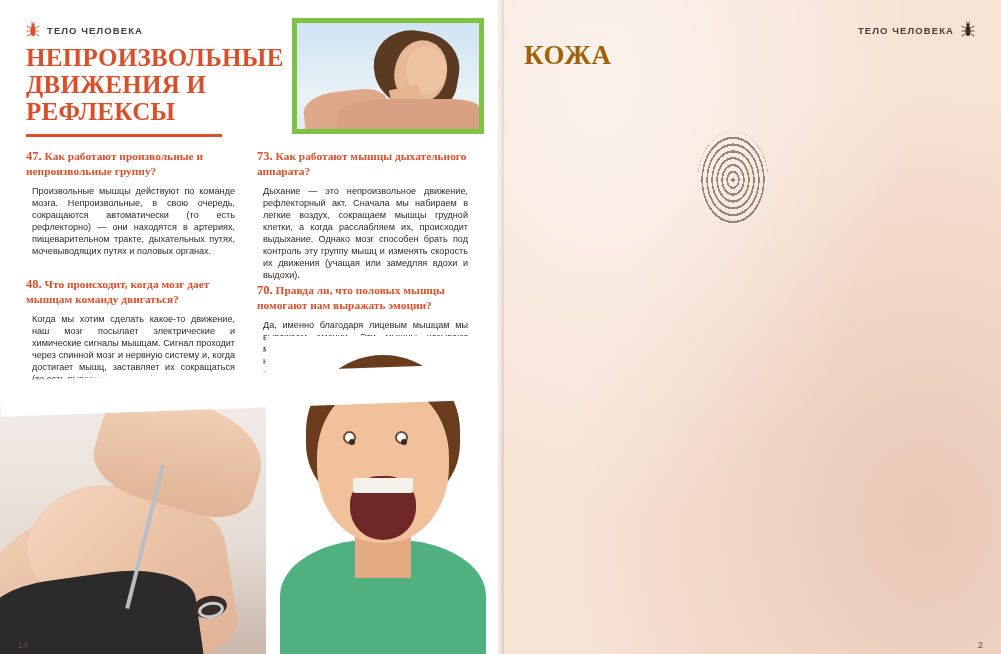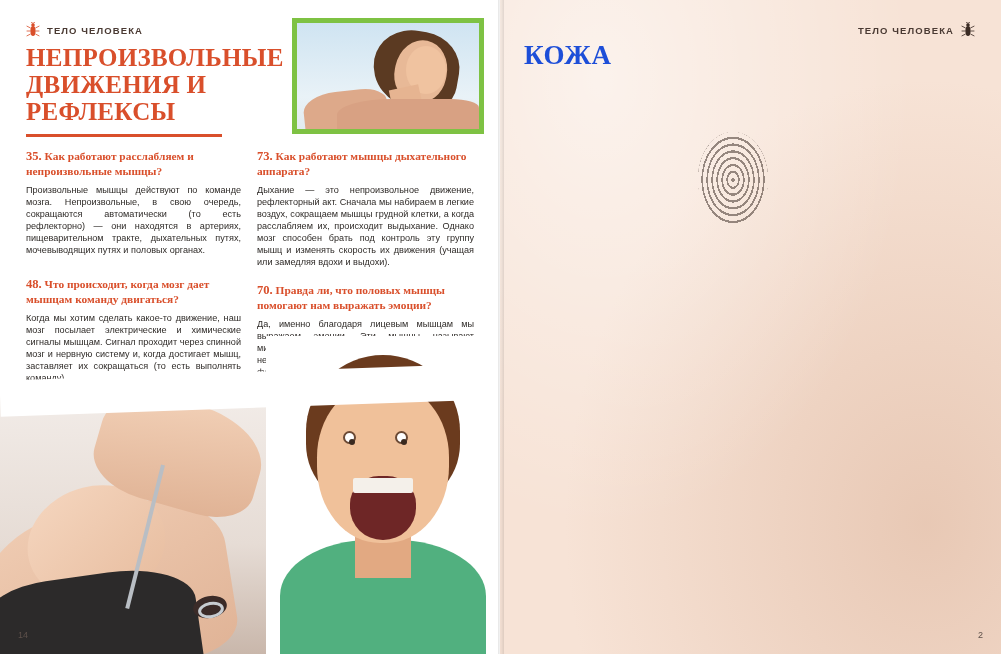--- a/index.html
+++ b/index.html
@@ -72,42 +72,42 @@
     left: 26px; top: 134px;
     width: 196px; height: 3px;
     background: #d94f2b;
   }
   .title-right {
     position: absolute;
     left: 24px; top: 40px;
     font-family: "Liberation Serif", serif;
     font-weight: bold;
     font-size: 27px;
-    color: #1d4ed8;
+    color: #a16207;
     text-transform: uppercase;
     letter-spacing: 0.5px;
   }
 
   
   .qa { position: absolute; }
   .q {
     font-family: "Liberation Serif", serif;
     font-weight: bold;
     color: #d94f2b;
     font-size: 11.4px;
     line-height: 1.28;
     margin: 0 0 5px 0;
   }
   .q .num { font-size: 12.6px; }
   .a {
     font-size: 9.1px;
     line-height: 1.33;
     color: #2e2a27;
     text-align: justify;
-    margin: 0;
+    margin: 6px;
   }
 
   
   #qa47 { left: 26px;  top: 148px; width: 215px; }
   #qa48 { left: 26px;  top: 276px; width: 215px; }
   #qa49 { left: 257px; top: 148px; width: 217px; }
   #qa50 { left: 257px; top: 282px; width: 217px; }
 
   
   .photo {
@@ -280,21 +280,21 @@
     left: 0; top: 372px;
     width: 500px; height: 36px;
     background: #ffffff;
     transform: rotate(-2deg);
     z-index: 5;
   }
 
   
   .pagenum {
     position: absolute;
-    bottom: 14px;
+    bottom: 4px;
     font-size: 9px;
     color: #5d504a;
     text-align: right;
   }
   .pagenum-left { left: 18px; }
   .pagenum-right { right: 18px; }
 
   
   .right-texture {
     position:absolute; inset:0;
@@ -330,22 +330,22 @@
       <div class="hair"></div>
       <div class="head"></div>
       <div class="face"></div>
       <div class="neck"></div>
       <div class="arm"></div>
       <div class="shoulder"></div>
     </div>
 
     <div class="qa" id="qa47">
       <p class="q">
-        <span class="num">35.</span>
-        <span>Как работают расслабляем и непроизвольные мышцы?</span>
+        <span class="num">47.</span>
+        <span>Как работают произвольные и непроизвольные группу?</span>
       </p>
       <p class="a">Произвольные мышцы действуют по команде мозга. Непроизвольные, в свою очередь, сокращаются автоматически (то есть рефлекторно) — они находятся в артериях, пищеварительном тракте, дыхательных путях, мочевыводящих путях и половых органах.</p>
     </div>
 
     <div class="qa" id="qa48">
       <p class="q">
         <span class="num">48.</span>
         <span>Что происходит, когда мозг дает мышцам команду двигаться?</span>
       </p>
       <p class="a">Когда мы хотим сделать какое-то движение, наш мозг посылает электрические и химические сигналы мышцам. Сигнал проходит через спинной мозг и нервную систему и, когда достигает мышц, заставляет их сокращаться (то есть выполнять команду).</p>

